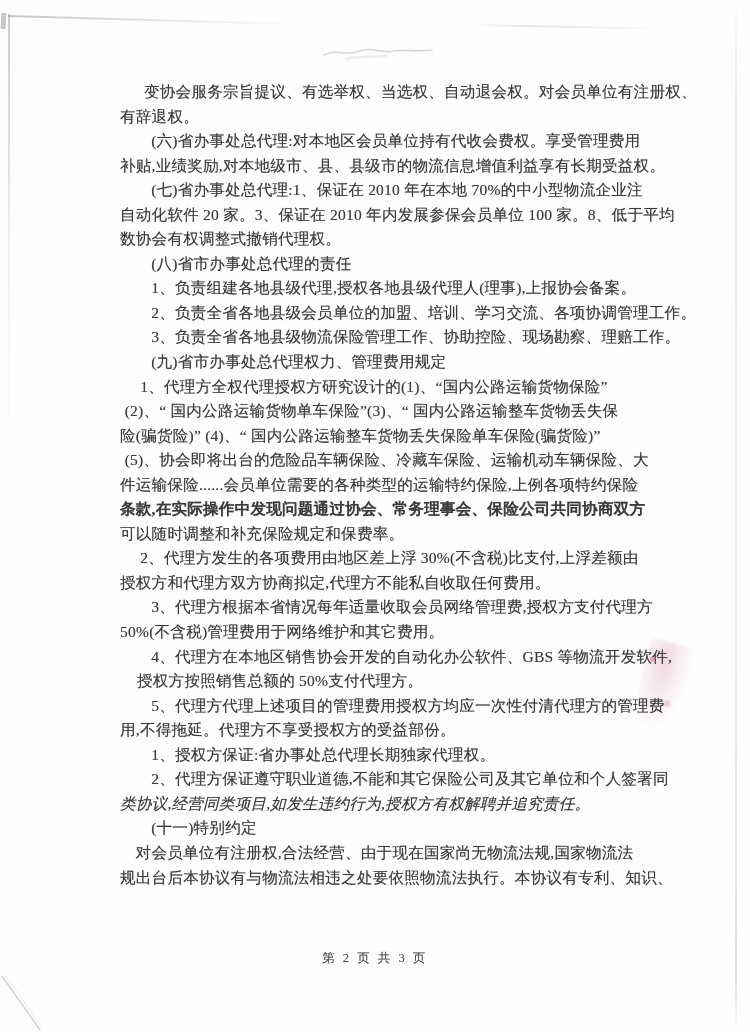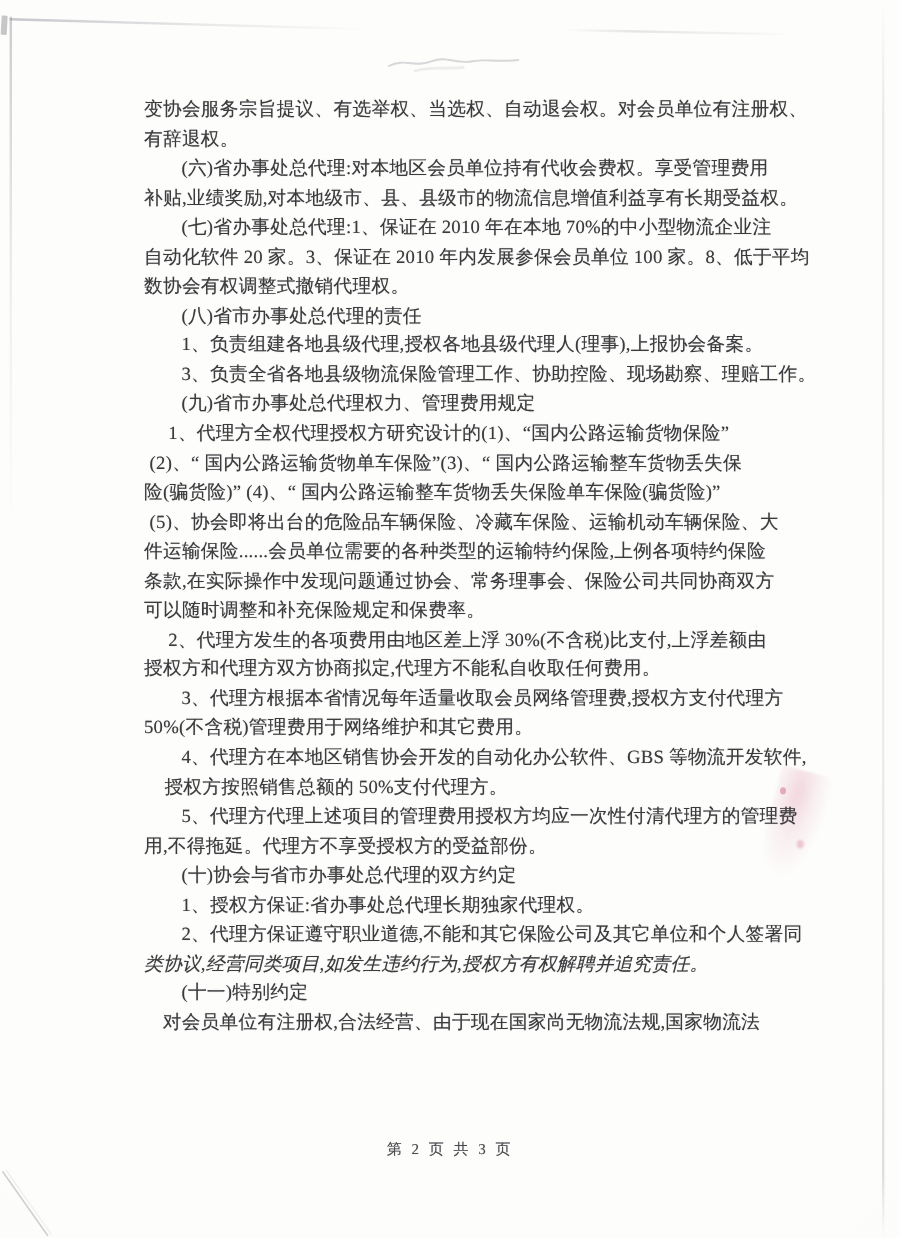--- a/index.html
+++ b/index.html
@@ -76,48 +76,49 @@
   <div class="artifact pink-smudge"></div>
   <div class="artifact pink-dot-a"></div>
   <div class="artifact pink-dot-b"></div>
 
   <svg class="artifact corner-crease" viewBox="0 0 45 60" xmlns="http://www.w3.org/2000/svg">
     <line x1="2" y1="4" x2="40" y2="58" stroke="#c6c6ca" stroke-width="1.4" opacity=".8"></line>
     <line x1="5" y1="3" x2="43" y2="57" stroke="#d8d8db" stroke-width="1.2" opacity=".35"></line>
   </svg>
 
   <div class="text-block">
-      <div class="line" style="padding-left: 0em;">变协会服务宗旨提议、有选举权、当选权、自动退会权。对会员单位有注册权、</div>
+      <div class="line" style="padding-left: 0em; margin-left: 24px;">变协会服务宗旨提议、有选举权、当选权、自动退会权。对会员单位有注册权、</div>
       <div class="line" style="padding-left: 0em;">有辞退权。</div>
       <div class="line" style="padding-left: 2em;">(六)省办事处总代理:对本地区会员单位持有代收会费权。享受管理费用</div>
       <div class="line" style="padding-left: 0em;">补贴,业绩奖励,对本地级市、县、县级市的物流信息增值利益享有长期受益权。</div>
       <div class="line" style="padding-left: 2em;">(七)省办事处总代理:1、保证在 2010 年在本地 70%的中小型物流企业注</div>
       <div class="line" style="padding-left: 0em;">自动化软件 20 家。3、保证在 2010 年内发展参保会员单位 100 家。8、低于平均</div>
       <div class="line" style="padding-left: 0em;">数协会有权调整式撤销代理权。</div>
       <div class="line" style="padding-left: 2em;">(八)省市办事处总代理的责任</div>
       <div class="line" style="padding-left: 2em;">1、负责组建各地县级代理,授权各地县级代理人(理事),上报协会备案。</div>
+      <div class="line" style="padding-left: 2em;">2、负责全省各地县级会员单位的加盟、培训、学习交流、各项协调管理工作。</div>
       <div class="line" style="padding-left: 2em;">3、负责全省各地县级物流保险管理工作、协助控险、现场勘察、理赔工作。</div>
       <div class="line" style="padding-left: 2em;">(九)省市办事处总代理权力、管理费用规定</div>
       <div class="line" style="padding-left: 1.3em;">1、代理方全权代理授权方研究设计的(1)、“国内公路运输货物保险”</div>
       <div class="line" style="padding-left: 0.3em;">(2)、“ 国内公路运输货物单车保险”(3)、“ 国内公路运输整车货物丢失保</div>
       <div class="line" style="padding-left: 0em;">险(骗货险)”  (4)、“ 国内公路运输整车货物丢失保险单车保险(骗货险)”</div>
       <div class="line" style="padding-left: 0.3em;">(5)、协会即将出台的危险品车辆保险、冷藏车保险、运输机动车辆保险、大</div>
       <div class="line" style="padding-left: 0em;">件运输保险......会员单位需要的各种类型的运输特约保险,上例各项特约保险</div>
-      <div class="line" style="padding-left: 0em;">条款,在实际操作中发现问题通过协会、常务理事会、保险公司共同协商双方</div>
+      <div class="line" style="padding-left: 0em; font-weight: bold;">条款,在实际操作中发现问题通过协会、常务理事会、保险公司共同协商双方</div>
       <div class="line" style="padding-left: 0em;">可以随时调整和补充保险规定和保费率。</div>
       <div class="line" style="padding-left: 1.3em;">2、代理方发生的各项费用由地区差上浮 30%(不含税)比支付,上浮差额由</div>
       <div class="line" style="padding-left: 0em;">授权方和代理方双方协商拟定,代理方不能私自收取任何费用。</div>
       <div class="line" style="padding-left: 2em;">3、代理方根据本省情况每年适量收取会员网络管理费,授权方支付代理方</div>
       <div class="line" style="padding-left: 0em;">50%(不含税)管理费用于网络维护和其它费用。</div>
       <div class="line" style="padding-left: 2em;">4、代理方在本地区销售协会开发的自动化办公软件、GBS 等物流开发软件,</div>
       <div class="line" style="padding-left: 0em; margin-left: 17px;">授权方按照销售总额的 50%支付代理方。</div>
       <div class="line" style="padding-left: 2em;">5、代理方代理上述项目的管理费用授权方均应一次性付清代理方的管理费</div>
       <div class="line" style="padding-left: 0em;">用,不得拖延。代理方不享受授权方的受益部份。</div>
-      <div class="line" style="padding-left: 2em;">(十)协会与省市办事处总代理的双方约定</div>
       <div class="line" style="padding-left: 2em;">1、授权方保证:省办事处总代理长期独家代理权。</div>
       <div class="line" style="padding-left: 2em;">2、代理方保证遵守职业道德,不能和其它保险公司及其它单位和个人签署同</div>
       <div class="line" style="padding-left: 0em; font-style: italic;">类协议,经营同类项目,如发生违约行为,授权方有权解聘并追究责任。</div>
       <div class="line" style="padding-left: 2em;">(十一)特别约定</div>
       <div class="line" style="padding-left: 1em;">对会员单位有注册权,合法经营、由于现在国家尚无物流法规,国家物流法</div>
+      <div class="line" style="padding-left: 0em;">规出台后本协议有与物流法相违之处要依照物流法执行。本协议有专利、知识、</div>
     </div>
 
   <div class="footer">第 2 页 共 3 页</div>
 </div>
 
 </body></html>

